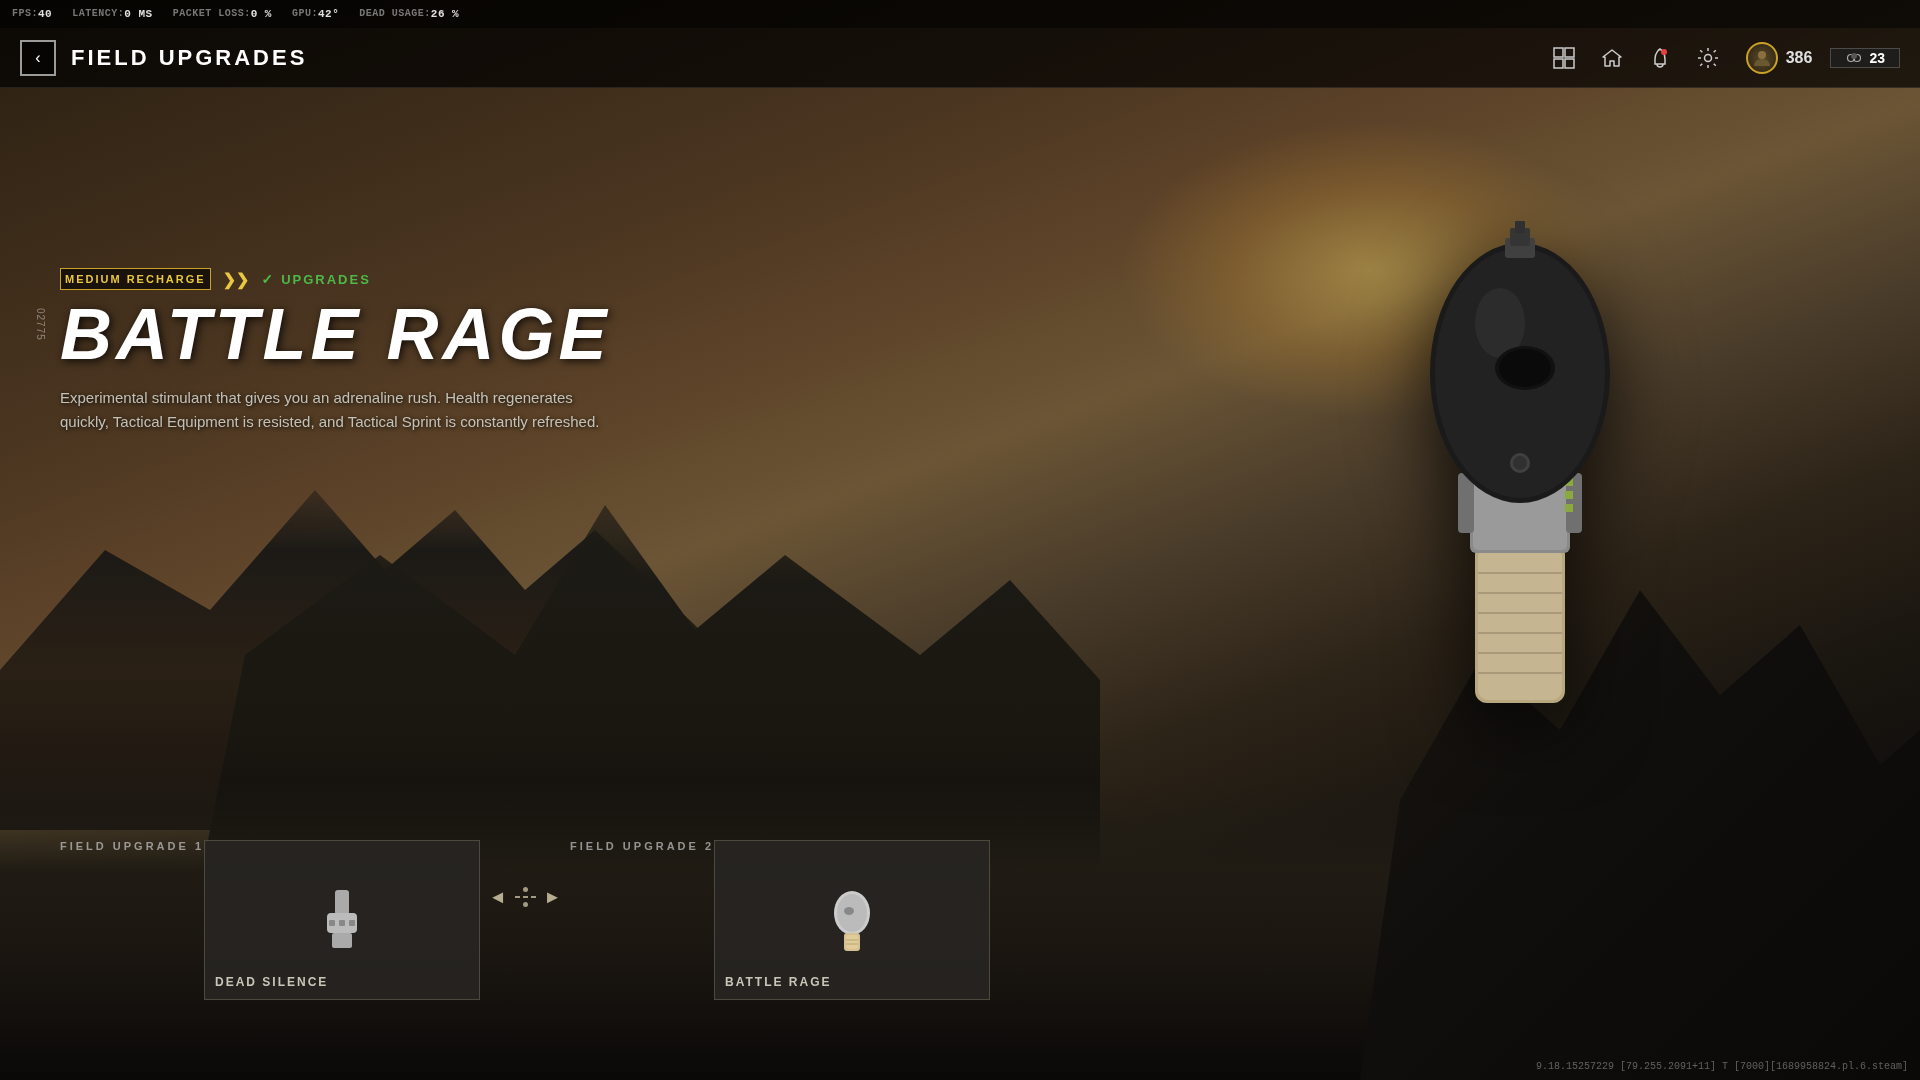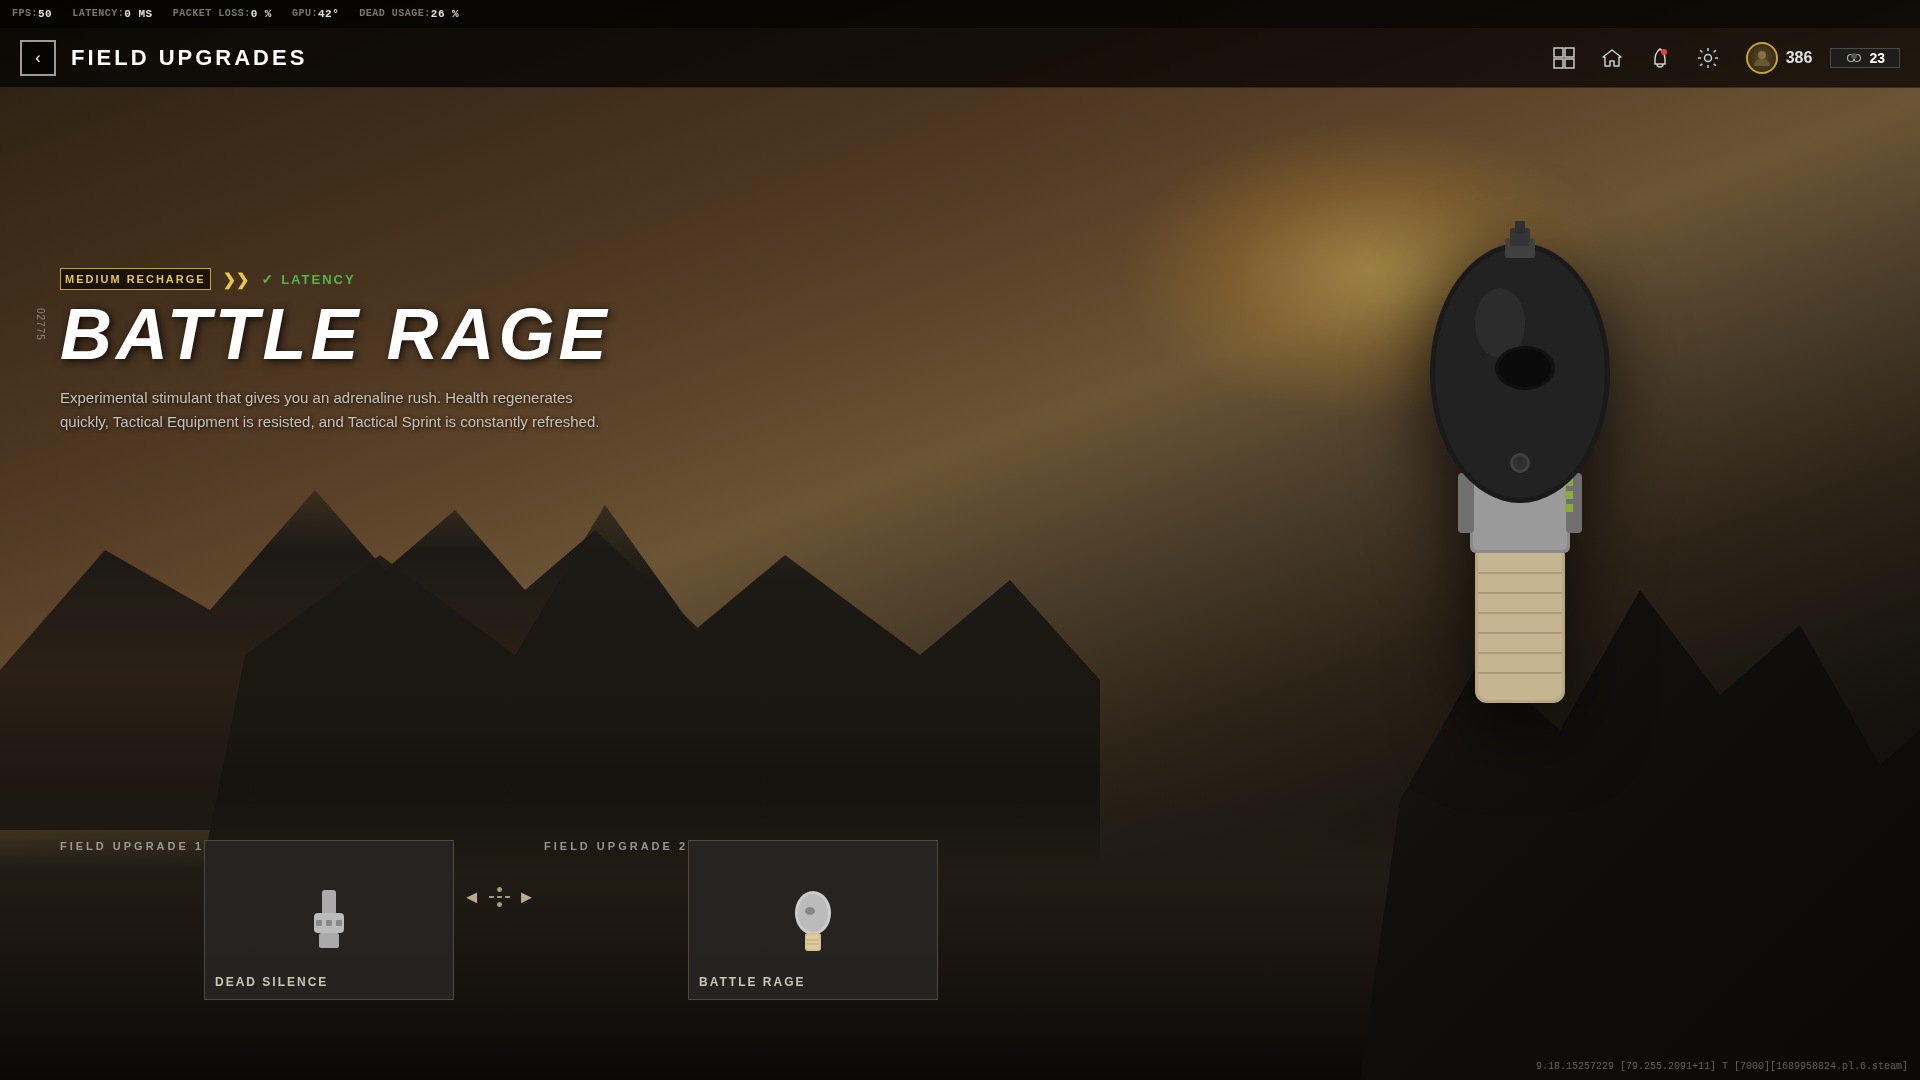--- a/index.html
+++ b/index.html
@@ -336,21 +336,21 @@
     .upgrade-slot-label {
       color: rgba(200,200,200,0.7);
       font-size: 11px;
       font-weight: 700;
       letter-spacing: 3px;
       margin-bottom: 10px;
       text-transform: uppercase;
     }
 
     .upgrade-card {
-      width: 250px;
+      width: 276px;
       height: 160px;
       background: rgba(40, 38, 35, 0.85);
       border: 1px solid rgba(120,110,90,0.5);
       display: flex;
       flex-direction: column;
       align-items: center;
       justify-content: center;
       gap: 10px;
       cursor: pointer;
       position: relative;
@@ -427,21 +427,21 @@
 <div class="bg-scene"></div>
 <div class="horizon-glow"></div>
 <div class="mountain-left"></div>
 <div class="mountain-center"></div>
 <div class="ground"></div>
 <div class="rock-formation"></div>
 
 <div class="hud-top">
   <div class="hud-stat">
     <span class="hud-stat-label">FPS:</span>
-    <span class="hud-stat-value">50</span>
+    <span class="hud-stat-value">40</span>
   </div>
   <div class="hud-stat">
     <span class="hud-stat-label">LATENCY:</span>
     <span class="hud-stat-value">0 MS</span>
   </div>
   <div class="hud-stat">
     <span class="hud-stat-label">PACKET LOSS:</span>
     <span class="hud-stat-value">0 %</span>
   </div>
   <div class="hud-stat">
@@ -507,21 +507,21 @@
 </div>
 
 <div class="content">
 
   <div class="item-info">
     <div class="badge-row">
       <div class="recharge-badge">MEDIUM RECHARGE</div>
       <span class="chevron-arrows">❯❯</span>
       <div class="equipped-badge">
         <span class="check-icon">✓</span>
-        <span>LATENCY</span>
+        <span>UPGRADES</span>
       </div>
     </div>
     <span class="item-id">02775</span>
     <div class="item-name">BATTLE RAGE</div>
     <div class="item-description">Experimental stimulant that gives you an adrenaline rush. Health regenerates quickly, Tactical Equipment is resisted, and Tactical Sprint is constantly refreshed.</div>
   </div>
 
   <div class="equipment-render">
     <svg class="device-svg" viewBox="0 0 300 550" fill="none" xmlns="http://www.w3.org/2000/svg">
 

